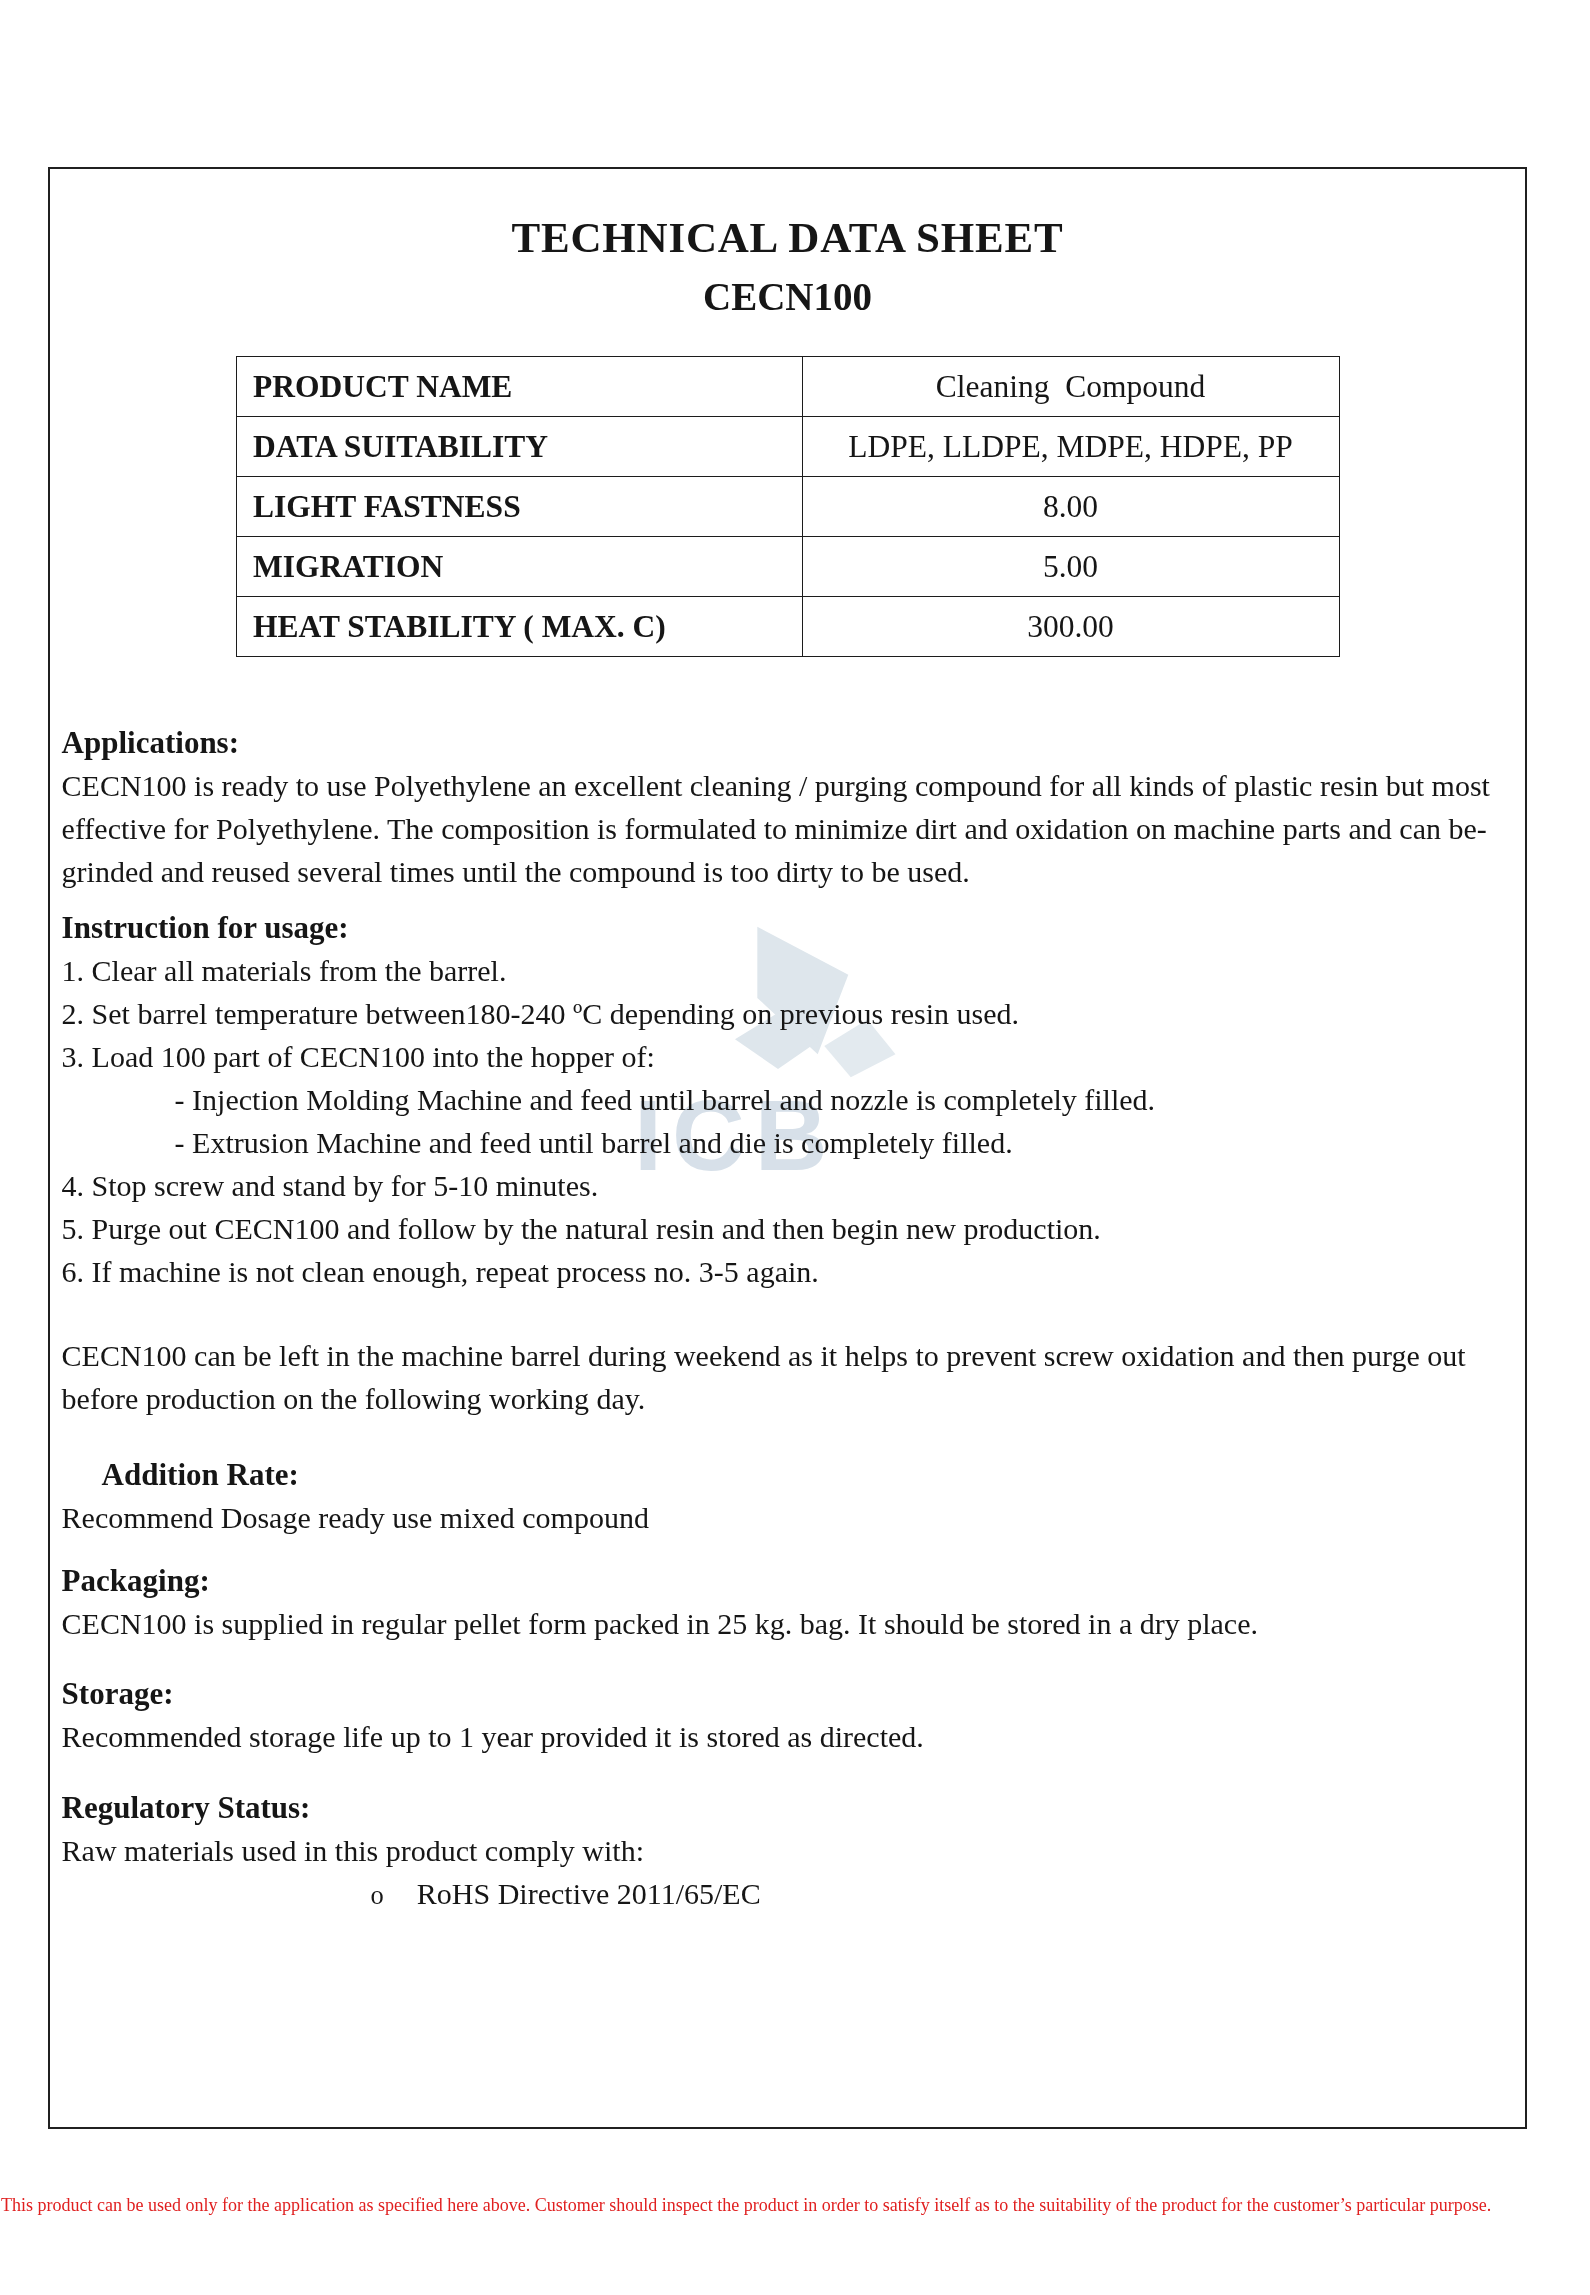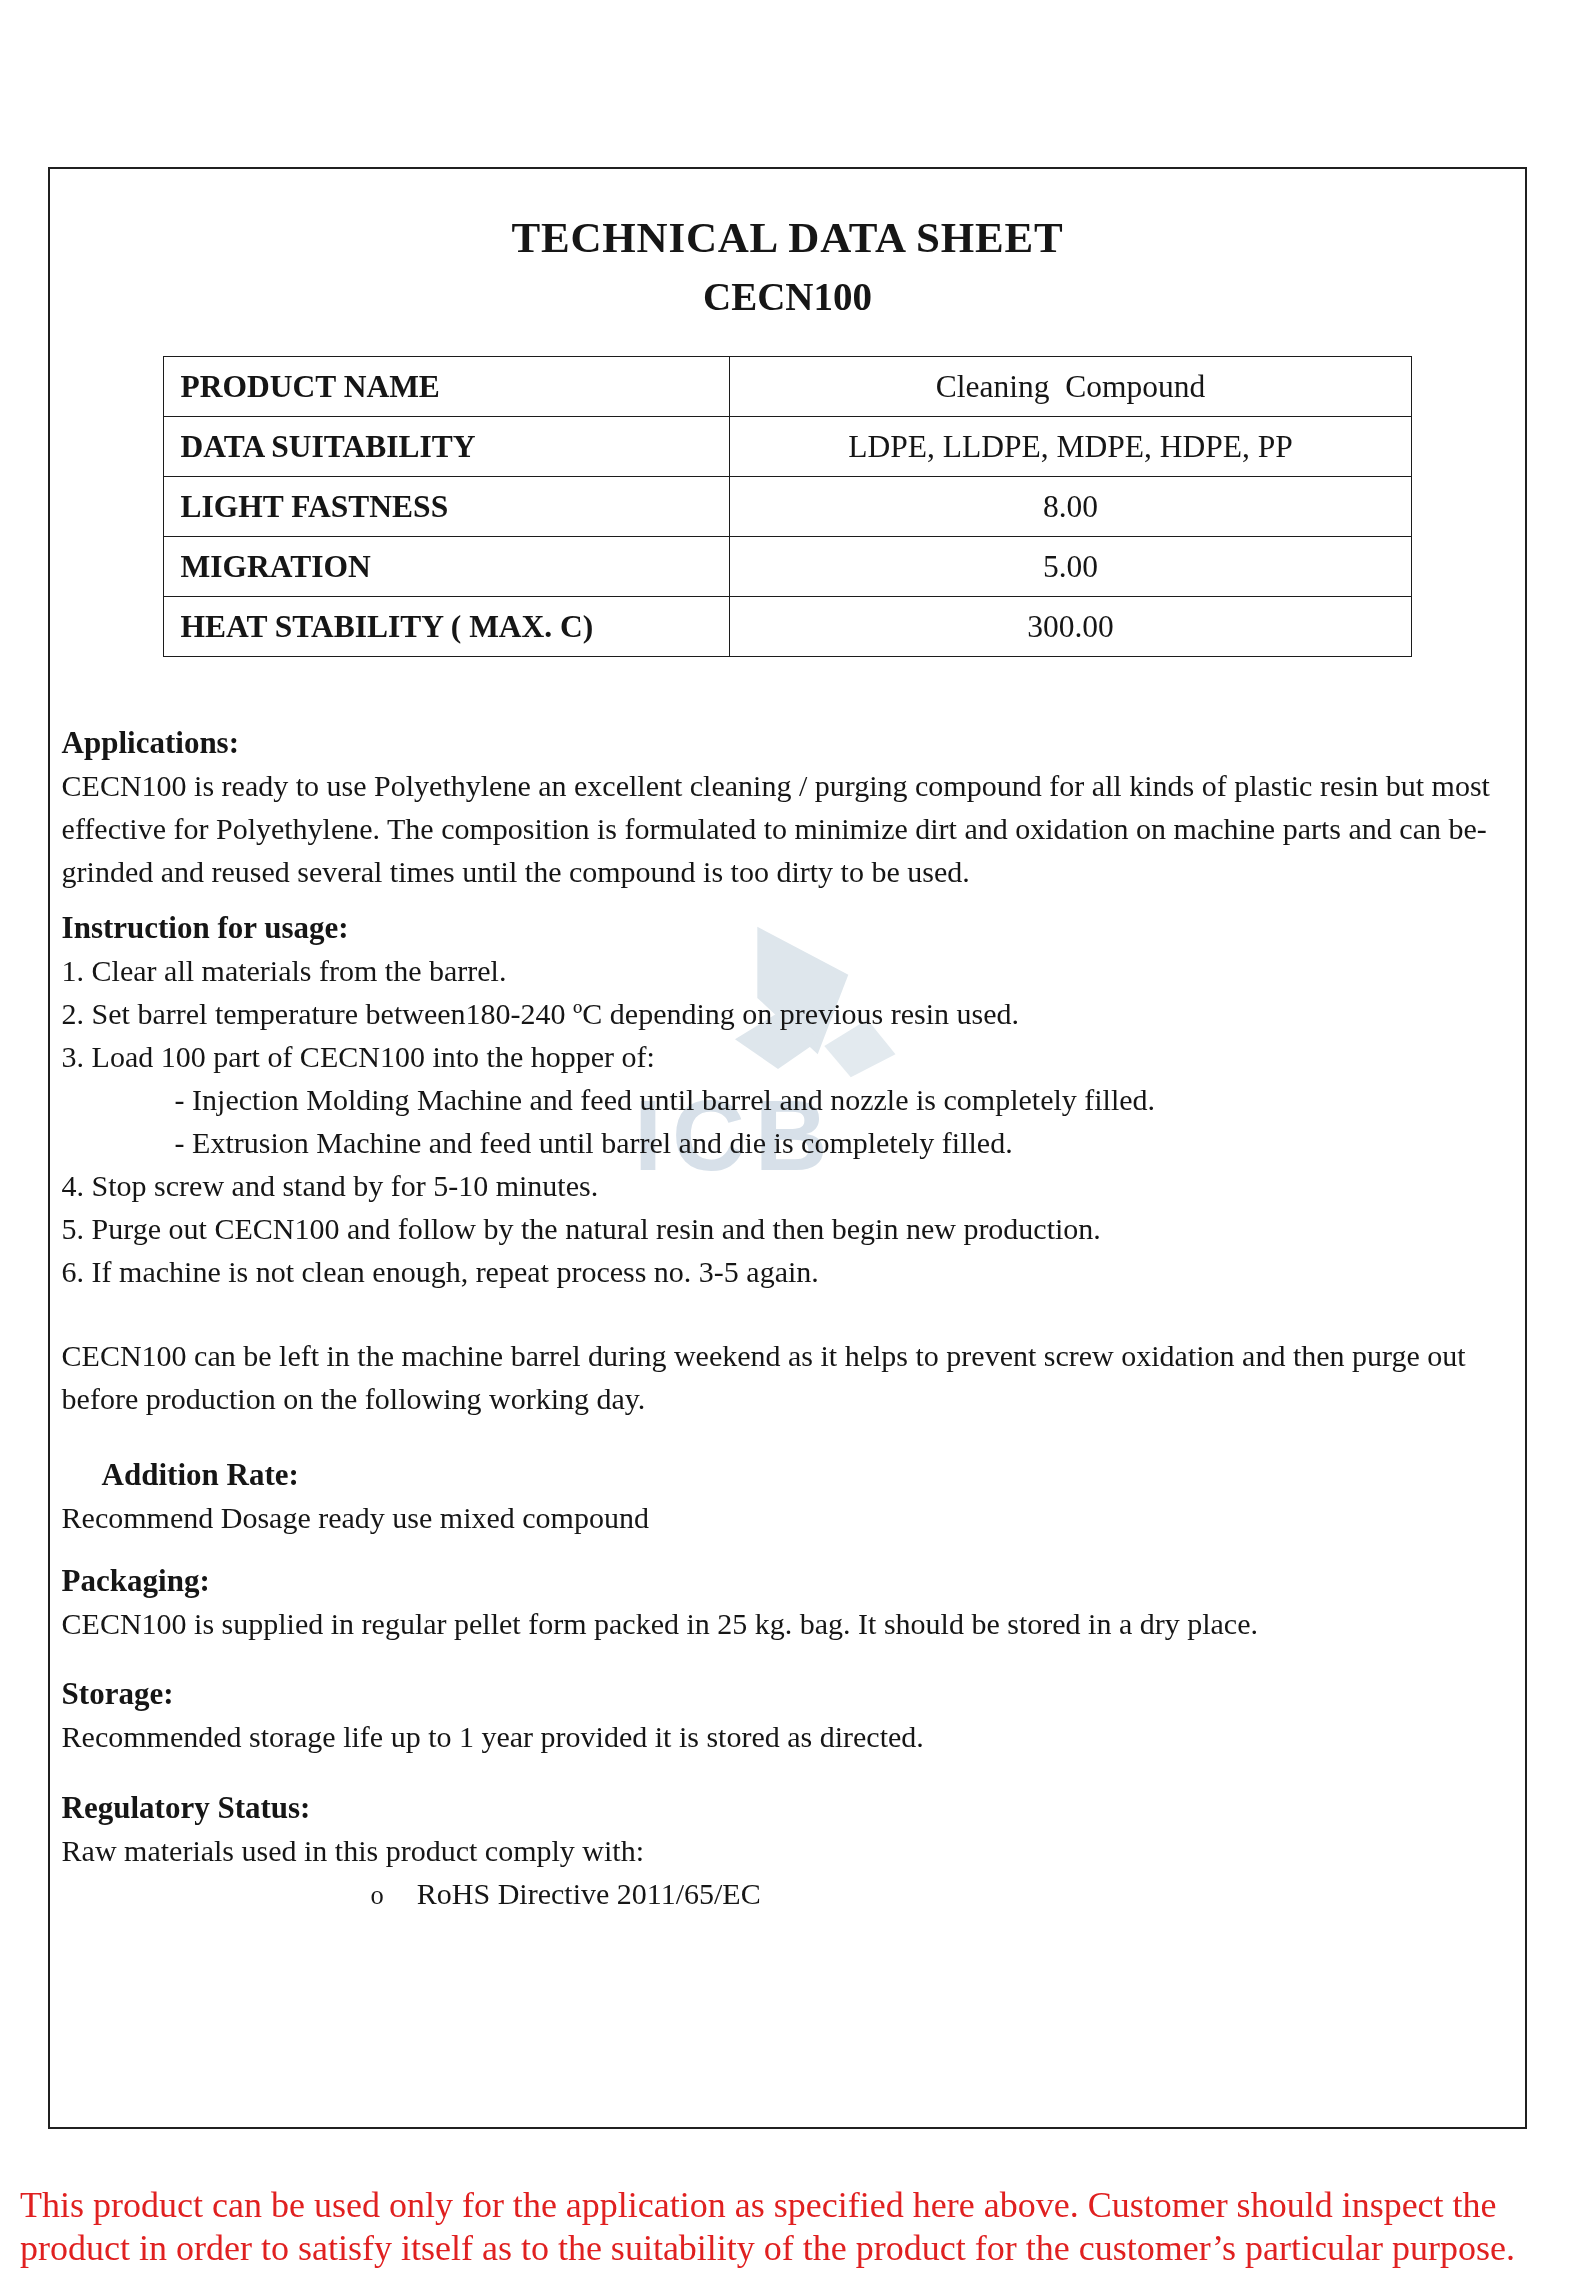--- a/index.html
+++ b/index.html
@@ -50,21 +50,21 @@
     line-height: 61px;
     letter-spacing: 0.8px;
   }
   .subtitle {
     text-align: center;
     font-size: 39px;
     font-weight: bold;
     line-height: 58px;
   }
   table.spec-table {
-    width: 1249px;
+    width: 1104px;
     margin: 30px auto 8px auto;
     border-collapse: collapse;
     padding-left: 28px;
   }
   table.spec-table td {
     border: 1.7px solid #1c1c1c;
     height: 60px;
     font-size: 31.5px;
     vertical-align: middle;
     box-sizing: border-box;
@@ -102,26 +102,26 @@
     line-height: 43px;
     margin-left: 309px;
   }
   .rohs-bullet {
     display: inline-block;
     margin-right: 33px;
     font-size: 26.5px;
   }
   .footer-disclaimer {
     position: absolute;
-    left: 20px;
+    left: 1px;
     top: 2184px;
     width: 1564px;
     z-index: 1;
     color: #e02020;
-    font-size: 36px;
+    font-size: 18px;
     line-height: 43px;
   }
 </style>
 </head>
 <body>
 
 <div class="page">
 
   <svg class="watermark" viewBox="720 1080 440 380" aria-hidden="true">
     <polygon points="915,1118 1025,1176 988,1272 915,1204" fill="#dee6ec"></polygon>

